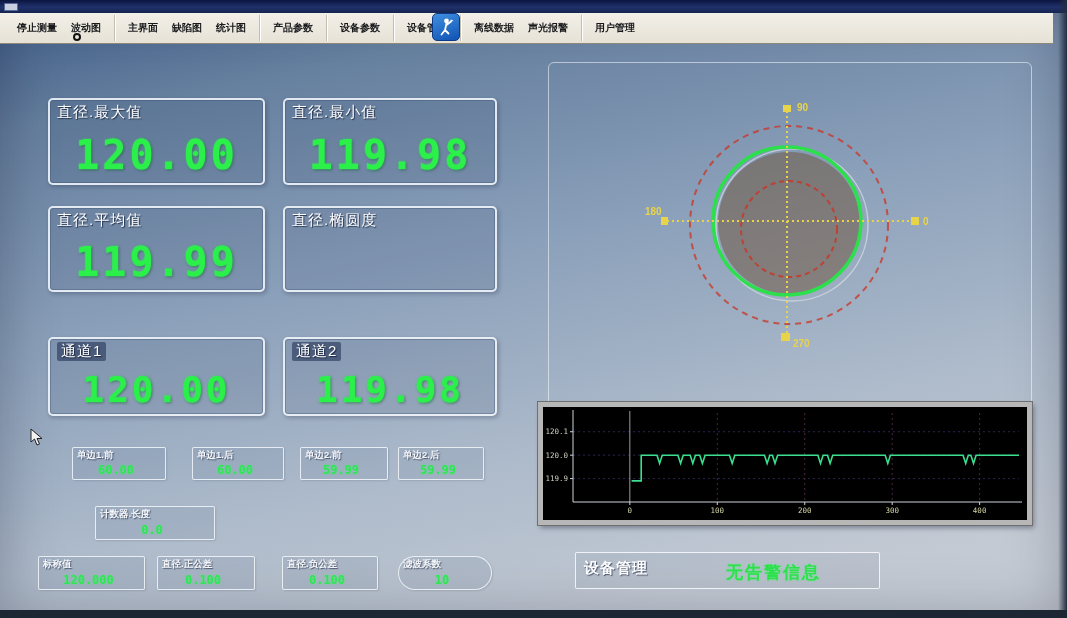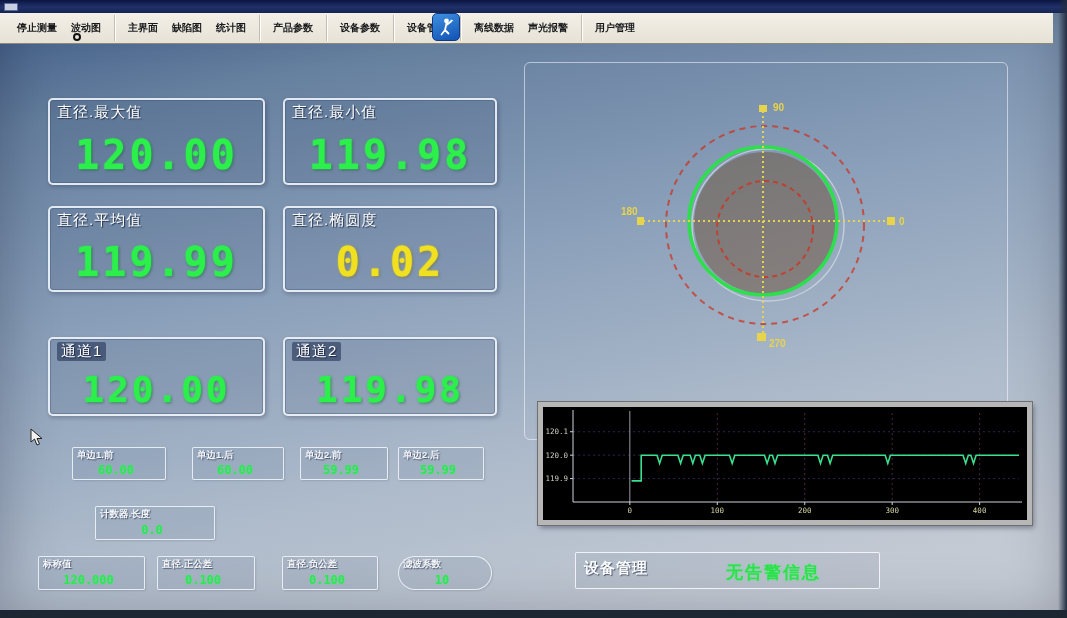--- a/index.html
+++ b/index.html
@@ -43,21 +43,21 @@
   .val.yellow{ color:#f0e020; text-shadow:0 0 2px rgba(255,240,60,.8),1px 1px 3px rgba(90,80,0,.5); }
   
   .sbox{ position:absolute; border:1px solid rgba(248,251,255,.82); border-radius:2px;
     background:rgba(35,55,95,.07); box-shadow:1px 1px 2px rgba(0,0,35,.12); }
   .sbox .slbl{ position:absolute; top:1px; left:4px; font-size:9.5px; font-weight:bold; color:#f4f6fa;
     text-shadow:1px 1px 1px rgba(15,25,50,.6); }
   .sbox .sval{ position:absolute; left:0; right:6px; bottom:2px; text-align:center;
     font-family:"DejaVu Sans Mono","Liberation Mono",monospace; font-weight:bold; font-size:12px;
     color:#30e455; text-shadow:0 0 2px rgba(60,255,110,.7); }
   
-  .polar-panel{ position:absolute; left:524px; top:62px; width:484px; height:378px;
+  .polar-panel{ position:absolute; left:548px; top:62px; width:484px; height:378px;
     border:1px solid rgba(250,252,255,.55); border-radius:6px; }
   .trend-frame{ position:absolute; left:538px; top:402px; width:494px; height:123px;
     background:#000; border:5px solid #b7b7b7; outline:1px solid #6f6f6f;
     box-shadow:2px 3px 5px rgba(0,0,30,.35); }
   .alarm-box{ position:absolute; left:575px; top:552px; width:305px; height:37px;
     border:1px solid rgba(250,252,255,.85); border-radius:2px; background:rgba(35,55,95,.05); }
   .alarm-box .albl{ position:absolute; top:6px; left:8px; font-size:15px; font-weight:bold; color:#fbfcfe;
     text-shadow:1px 1px 1px rgba(15,25,50,.6); letter-spacing:1px; }
   .alarm-box .aval{ position:absolute; top:8px; left:150px; font-size:17px; font-weight:bold;
     color:#2de04c; text-shadow:0 0 2px rgba(60,255,110,.7); letter-spacing:2px; }
@@ -116,21 +116,20 @@
   <div class="vbox" style="left:283px; top:98px; width:214px; height:87px;">
     <div class="lbl">直径.最小值</div>
     <div class="val">119.98</div>
   </div>
   <div class="vbox" style="left:48px; top:206px; width:217px; height:86px;text-align:center;">
     <div class="lbl">直径.平均值</div>
     <div class="val">119.99</div>
   </div>
   <div class="vbox" style="left:283px; top:206px; width:214px; height:86px;">
     <div class="lbl">直径.椭圆度</div>
-    <div class="val yellow">0.02</div>
   </div>
   <div class="vbox chan" style="left:48px; top:337px; width:217px; height:79px;">
     <div class="lbl chip">通道1</div>
     <div class="val">120.00</div>
   </div>
   <div class="vbox chan" style="left:283px; top:337px; width:214px; height:79px;">
     <div class="lbl chip">通道2</div>
     <div class="val">119.98</div>
   </div>
 

